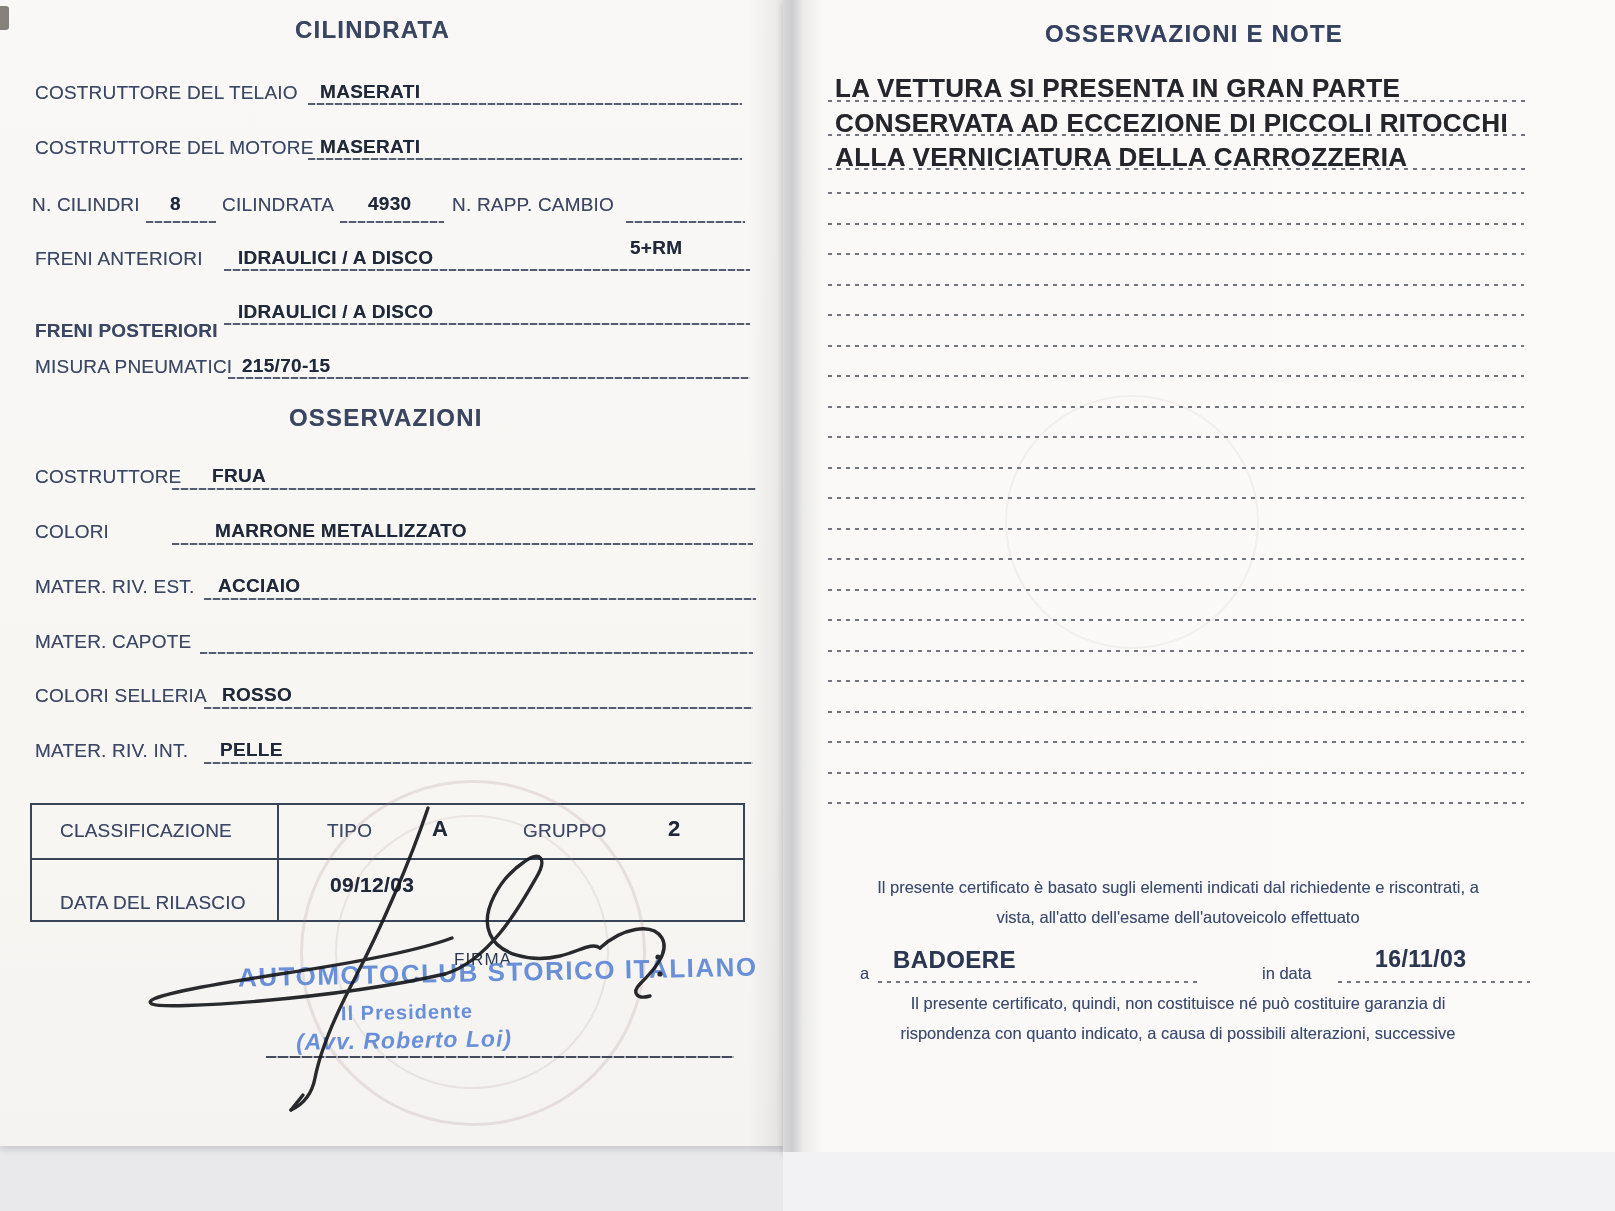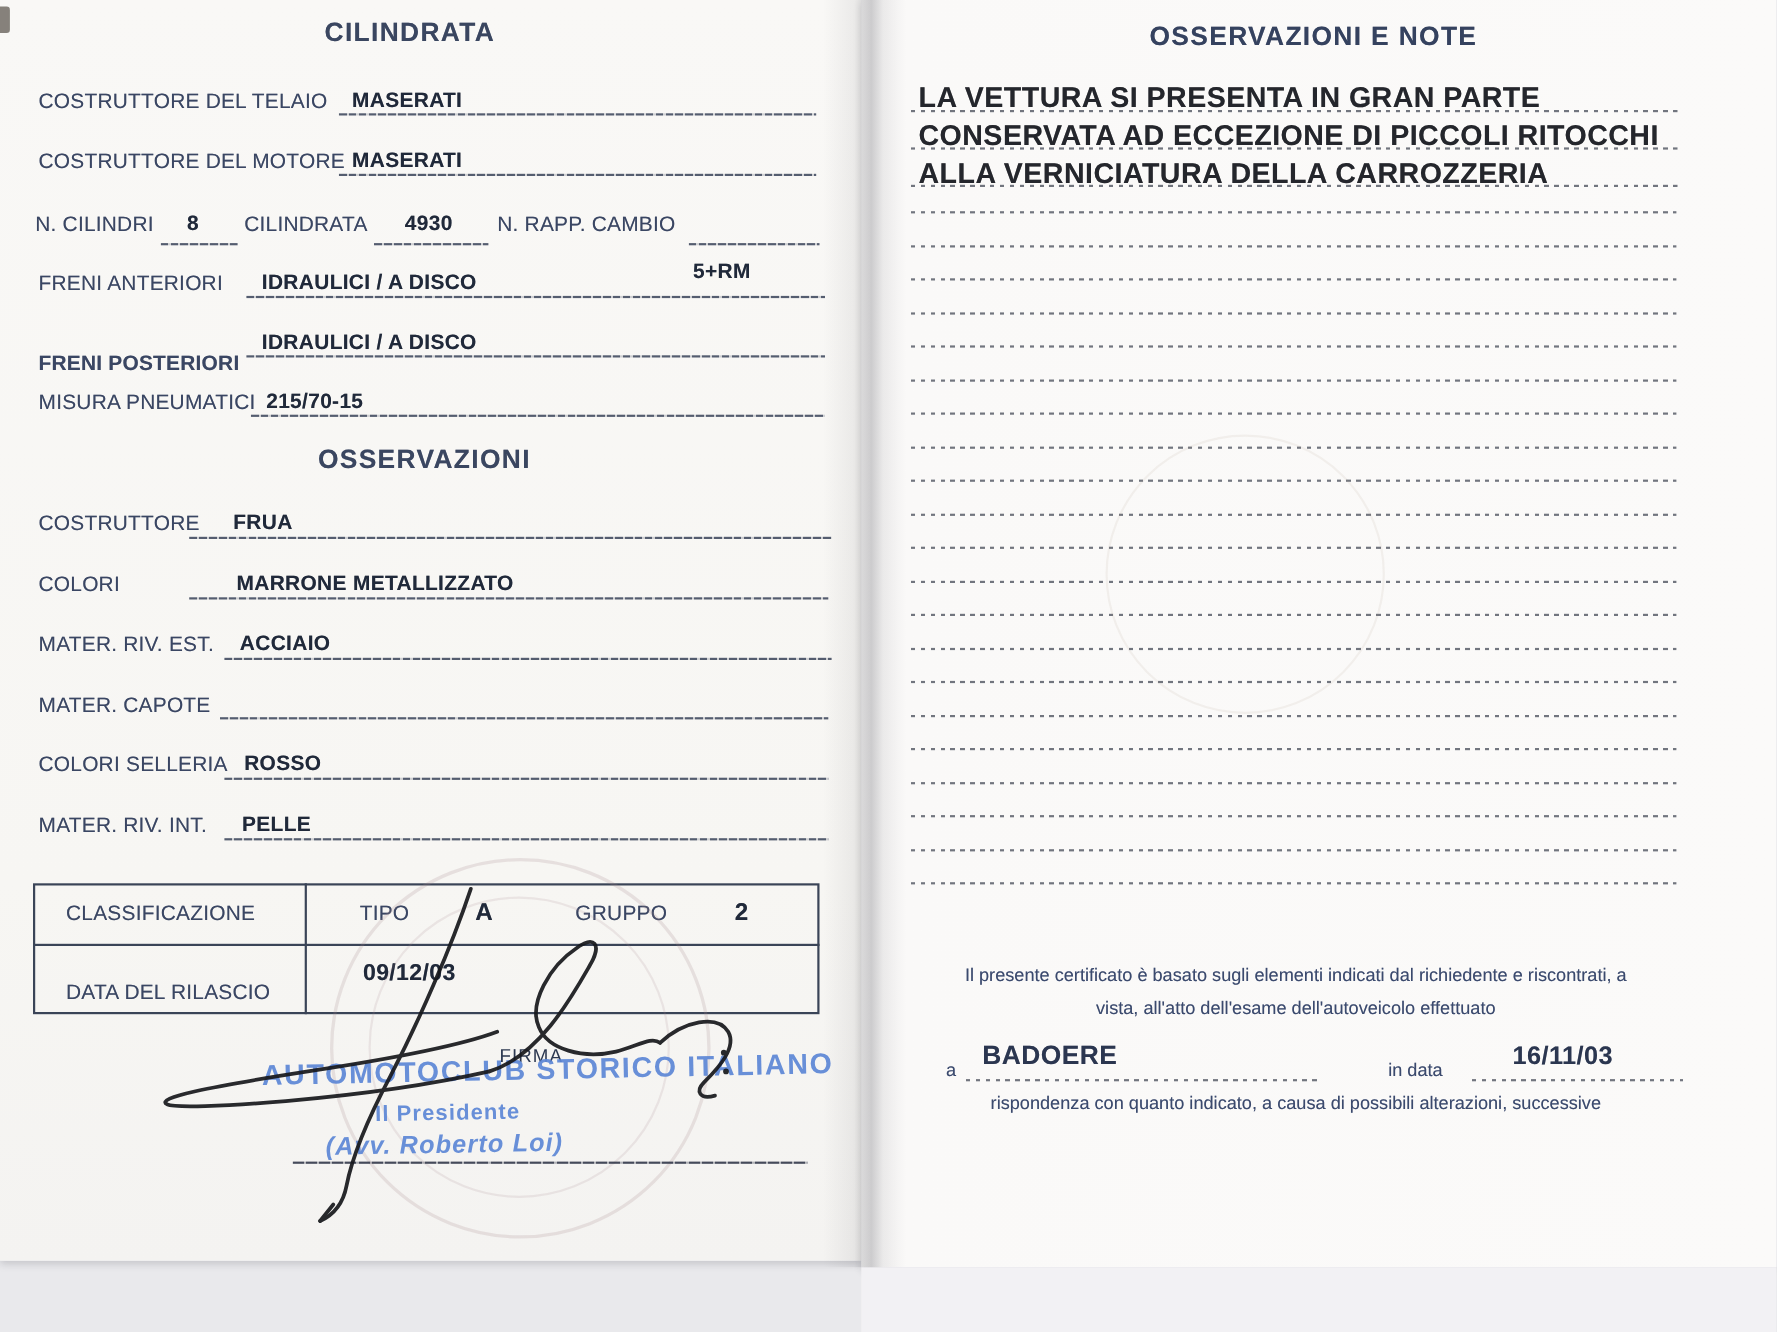--- a/index.html
+++ b/index.html
@@ -218,14 +218,15 @@
 </div>
 
 <div class="abs note" style="left:860px;top:958px;">a</div>
 <div class="abs bigval" style="left:893px;top:946px;font-size:24px;">BADOERE</div>
 <div class="abs dash" style="left:878px;top:981px;width:320px;"></div>
 <div class="abs note" style="left:1262px;top:958px;">in data</div>
 <div class="abs bigval" style="left:1375px;top:946px;">16/11/03</div>
 <div class="abs dash" style="left:1338px;top:981px;width:192px;"></div>
 
 <div class="abs note" style="left:828px;top:988px;width:700px;">
+  <div>Il presente certificato, quindi, non costituisce né può costituire garanzia di</div>
   <div>rispondenza con quanto indicato, a causa di possibili alterazioni, successive</div>
 </div>
 
 </body></html>

